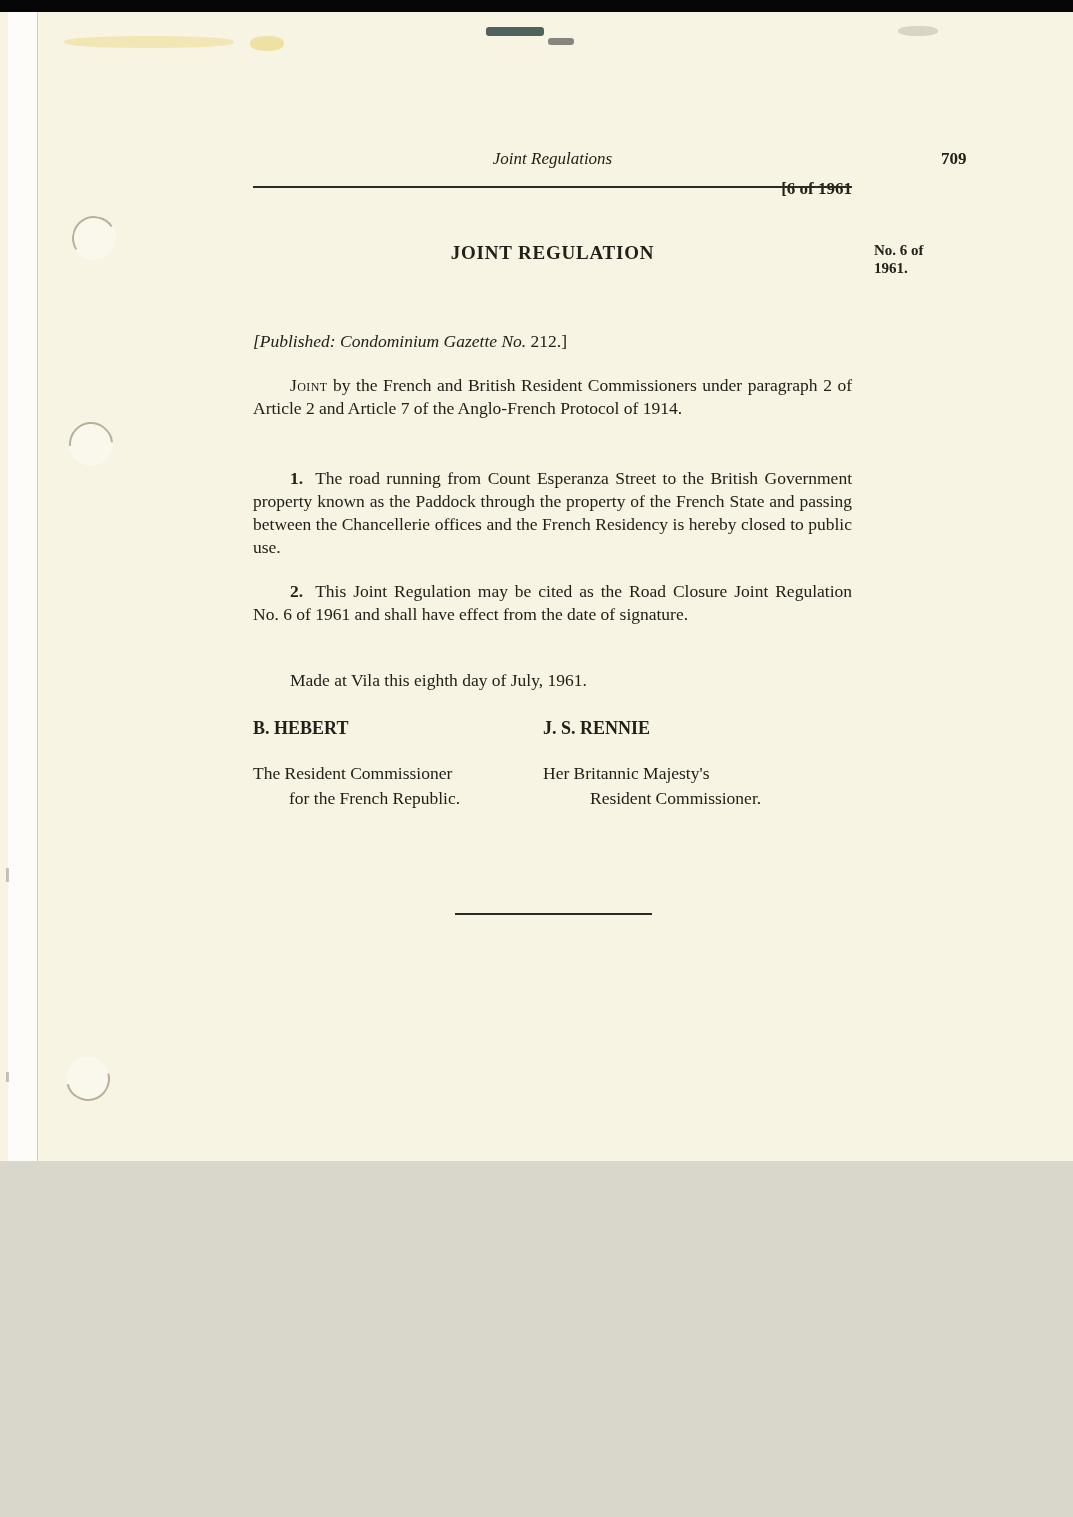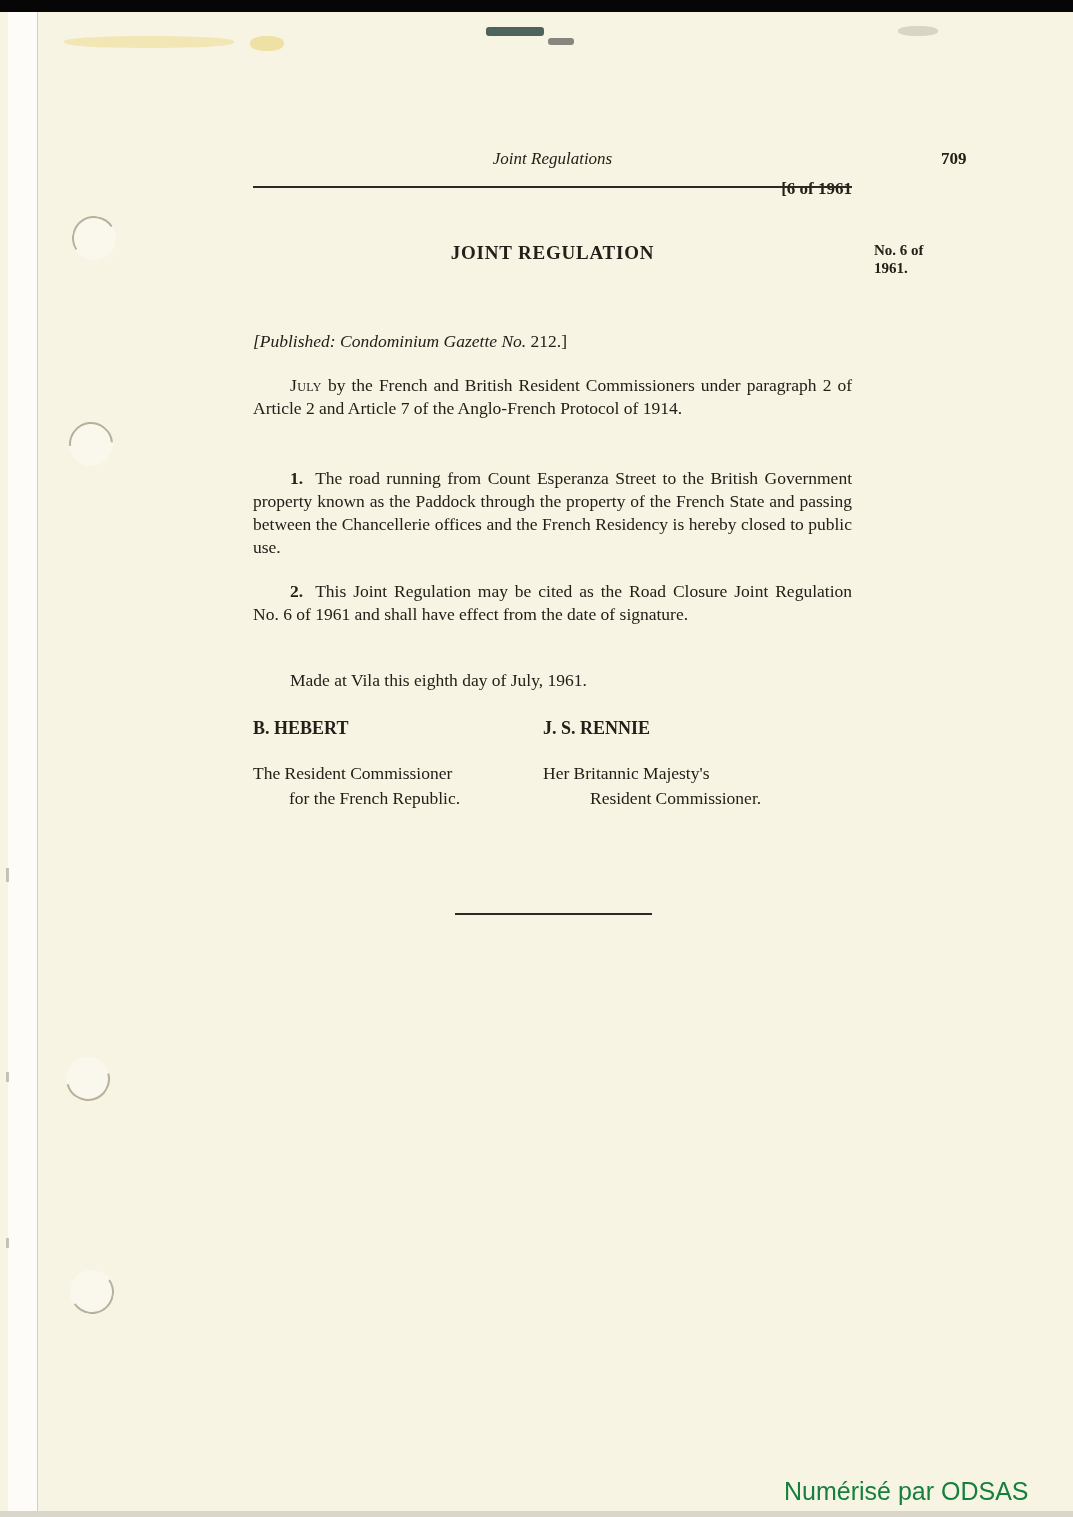--- a/index.html
+++ b/index.html
@@ -1,19 +1,19 @@
 <!DOCTYPE html>
 <html><head>
 <meta charset="utf-8">
 <style>
   html, body { margin: 0; padding: 0; background: #d9d6cb; }
   .scan {
     position: relative;
     width: 1073px;
-    height: 1511px;
+    height: 1161px;
     background: #f8f4e4;
     overflow: hidden;
     font-family: "Liberation Serif", "DejaVu Serif", serif;
     color: #222018;
   }
 
   
   .top-bar { position: absolute; left: 0; top: 0; width: 1073px; height: 12px; background: #060606; }
   .speck-dark { position: absolute; left: 486px; top: 27px; width: 58px; height: 9px; background: #2e4a45; border-radius: 3px; opacity: .85; }
   .speck-dark2 { position: absolute; left: 548px; top: 38px; width: 26px; height: 7px; background: #3a3a3a; border-radius: 3px; opacity: .6; }
@@ -115,21 +115,21 @@
     <span>No. 6 of</span>
     <span>1961.</span>
   </div>
 
 
   <div class="col published">
     <span class="it">[Published: Condominium Gazette No.</span><span> 212.]</span>
   </div>
 
   <p class="col body-para preamble">
-    <span class="smallcaps">July</span><span> by the French and British Resident Commissioners under paragraph 2 of Article 2 and Article 7 of the Anglo-French Protocol of 1914.</span>
+    <span class="smallcaps">Joint</span><span> by the French and British Resident Commissioners under paragraph 2 of Article 2 and Article 7 of the Anglo-French Protocol of 1914.</span>
   </p>
 
   <p class="col body-para clause-1">
     <span class="clause-num">1.</span><span>The road running from Count Esperanza Street to the British Government property known as the Paddock through the property of the French State and passing between the Chancellerie offices and the French Residency is hereby closed to public use.</span>
   </p>
 
   <p class="col body-para clause-2">
     <span class="clause-num">2.</span><span>This Joint Regulation may be cited as the Road Closure Joint Regulation No. 6 of 1961 and shall have effect from the date of signature.</span>
   </p>
 

